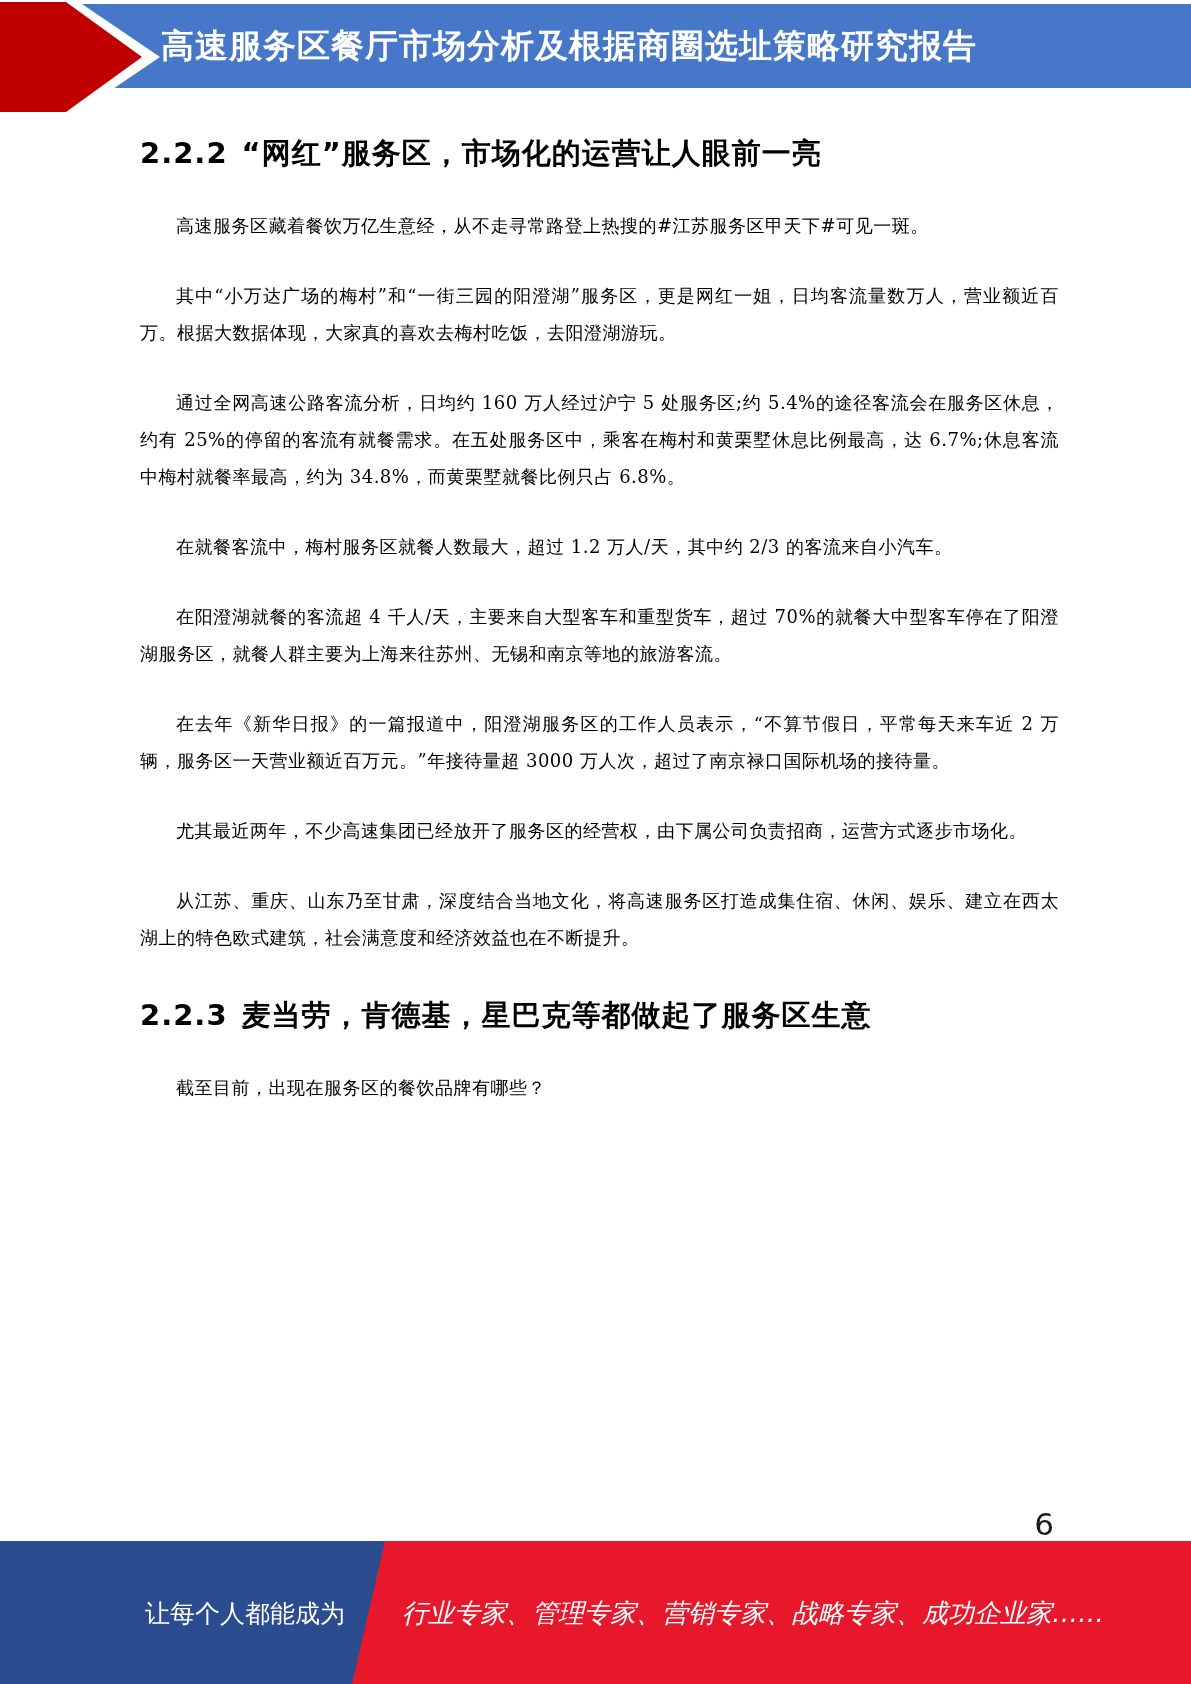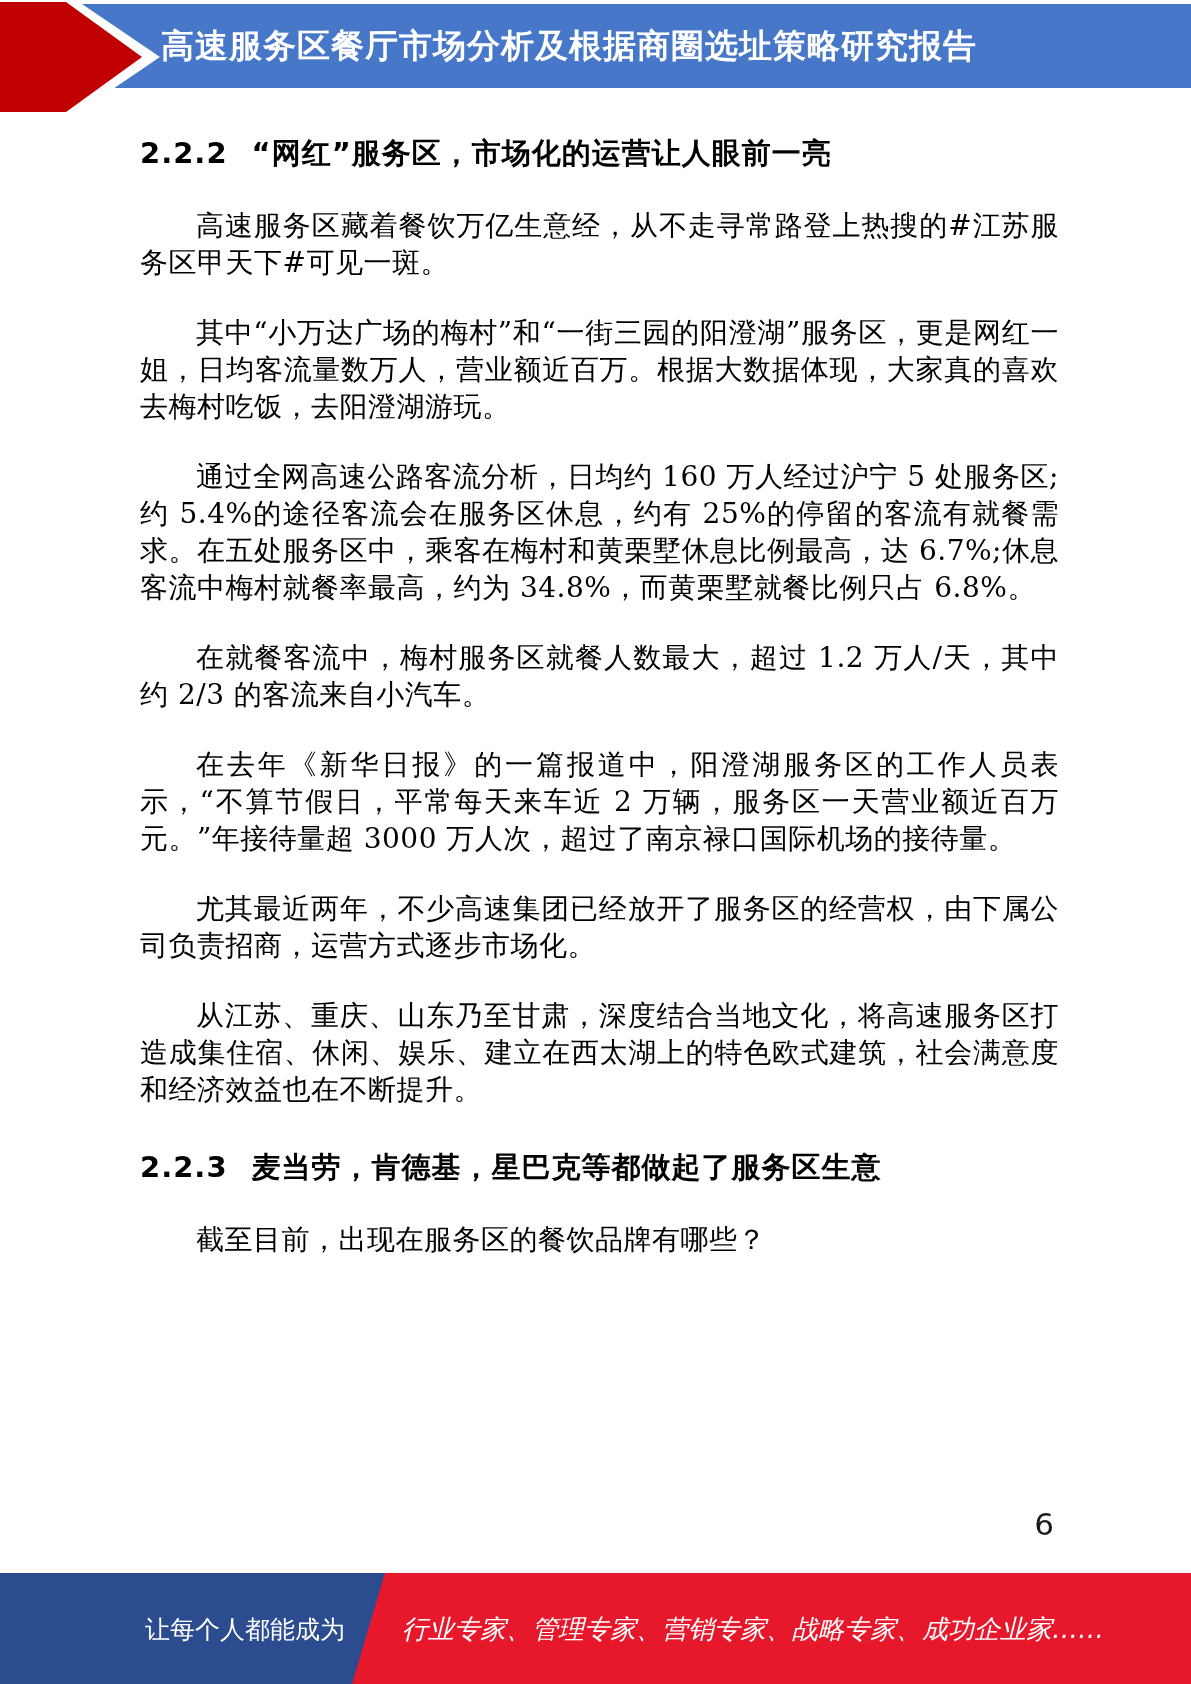--- a/index.html
+++ b/index.html
@@ -44,25 +44,25 @@
     width: 919px;
   }
   .section-heading {
     font-family: "DejaVu Sans", sans-serif;
     font-weight: bold;
     font-size: 29px;
     letter-spacing: 1px;
     margin: 0;
     line-height: 38px;
   }
-  .section-heading .sec-num { margin-right: 24px; }
+  .section-heading .sec-num { margin-right: 14px; }
   #heading-1 { margin-top: 22px; }
   #heading-2 { margin-top: 40px; }
   .doc-main p {
-    font-size: 28px;
+    font-size: 18px;
     line-height: 37px;
     margin: 33px 0 0 0;
     text-indent: 2em;
     text-align: justify;
     letter-spacing: 0.5px;
   }
   .doc-main p.first-after-heading { margin-top: 35px; }
 
   
   .page-number {
@@ -71,21 +71,21 @@
     right: 137px;
     font-size: 31px;
     font-family: "DejaVu Sans", sans-serif;
     color: #1a1a1a;
   }
 
   
   .footer {
     position: absolute;
     left: 0; bottom: 0;
-    width: 100%; height: 111px;
+    width: 100%; height: 143px;
     background: #2B4C8E;
   }
   .footer-slogan {
     position: absolute;
     left: 145px; top: 50%;
     transform: translateY(-50%);
     color: #ffffff;
     font-size: 25px;
     font-family: "DejaVu Sans", sans-serif;
     white-space: nowrap;
@@ -123,20 +123,21 @@
 <div class="doc-main">
 
   <h2 class="section-heading" id="heading-1">
     <span class="sec-num">2.2.2</span><span>“网红”服务区，市场化的运营让人眼前一亮</span>
   </h2>
 
   <p class="first-after-heading">高速服务区藏着餐饮万亿生意经，从不走寻常路登上热搜的#江苏服务区甲天下#可见一斑。</p>
   <p>其中“小万达广场的梅村”和“一街三园的阳澄湖”服务区，更是网红一姐，日均客流量数万人，营业额近百万。根据大数据体现，大家真的喜欢去梅村吃饭，去阳澄湖游玩。</p>
   <p>通过全网高速公路客流分析，日均约 160 万人经过沪宁 5 处服务区;约 5.4%的途径客流会在服务区休息，约有 25%的停留的客流有就餐需求。在五处服务区中，乘客在梅村和黄栗墅休息比例最高，达 6.7%;休息客流中梅村就餐率最高，约为 34.8%，而黄栗墅就餐比例只占 6.8%。</p>
   <p>在就餐客流中，梅村服务区就餐人数最大，超过 1.2 万人/天，其中约 2/3 的客流来自小汽车。</p>
+  <p>在阳澄湖就餐的客流超 4 千人/天，主要来自大型客车和重型货车，超过 70%的就餐大中型客车停在了阳澄湖服务区，就餐人群主要为上海来往苏州、无锡和南京等地的旅游客流。</p>
   <p>在去年《新华日报》的一篇报道中，阳澄湖服务区的工作人员表示，“不算节假日，平常每天来车近 2 万辆，服务区一天营业额近百万元。”年接待量超 3000 万人次，超过了南京禄口国际机场的接待量。</p>
   <p>尤其最近两年，不少高速集团已经放开了服务区的经营权，由下属公司负责招商，运营方式逐步市场化。</p>
   <p>从江苏、重庆、山东乃至甘肃，深度结合当地文化，将高速服务区打造成集住宿、休闲、娱乐、建立在西太湖上的特色欧式建筑，社会满意度和经济效益也在不断提升。</p>
 
   <h2 class="section-heading" id="heading-2">
     <span class="sec-num">2.2.3</span><span>麦当劳，肯德基，星巴克等都做起了服务区生意</span>
   </h2>
 
   <p class="first-after-heading">截至目前，出现在服务区的餐饮品牌有哪些？</p>
 

